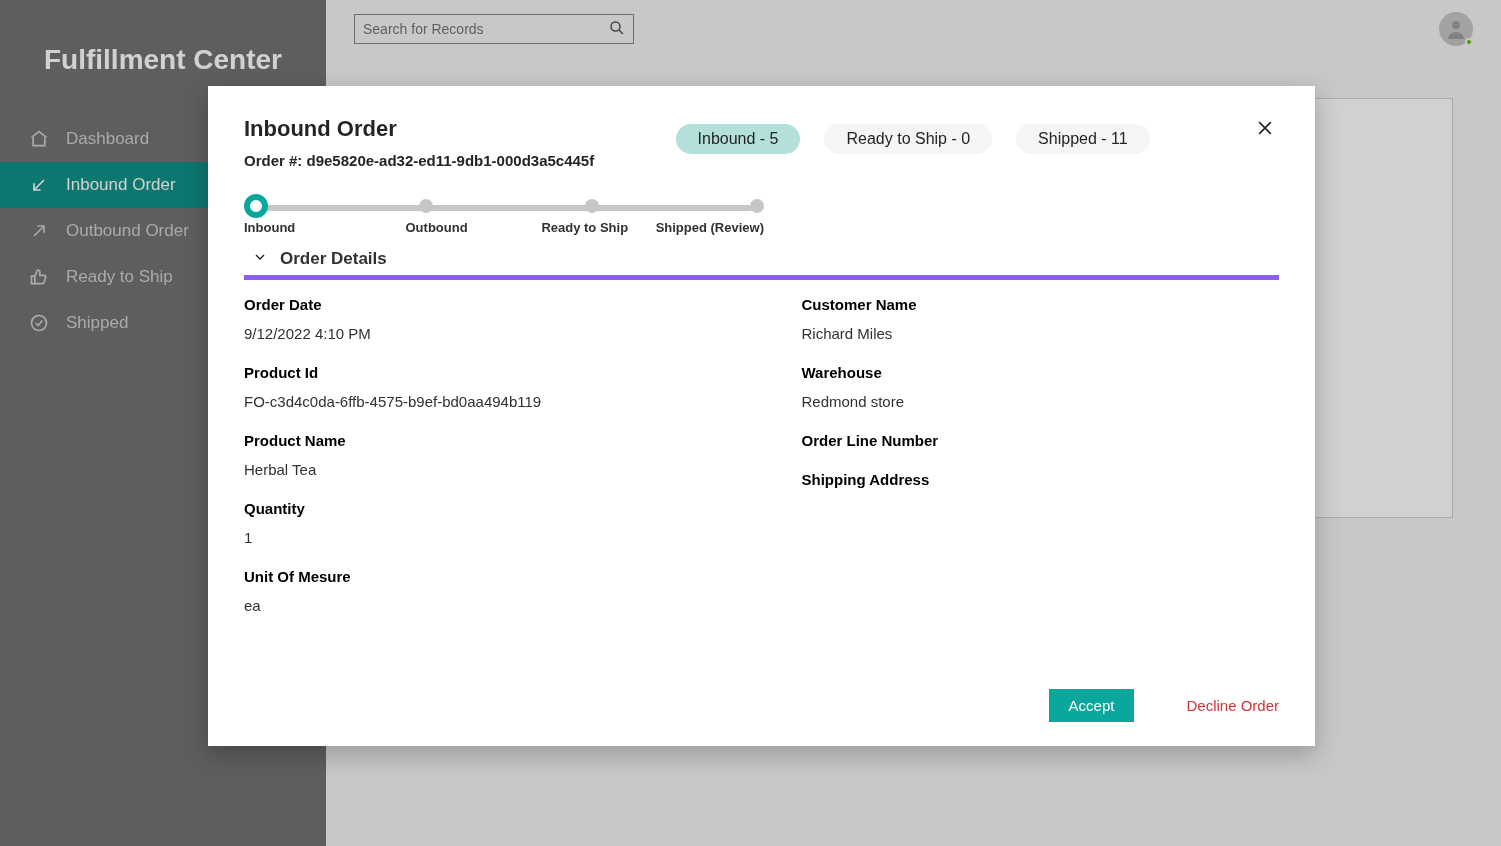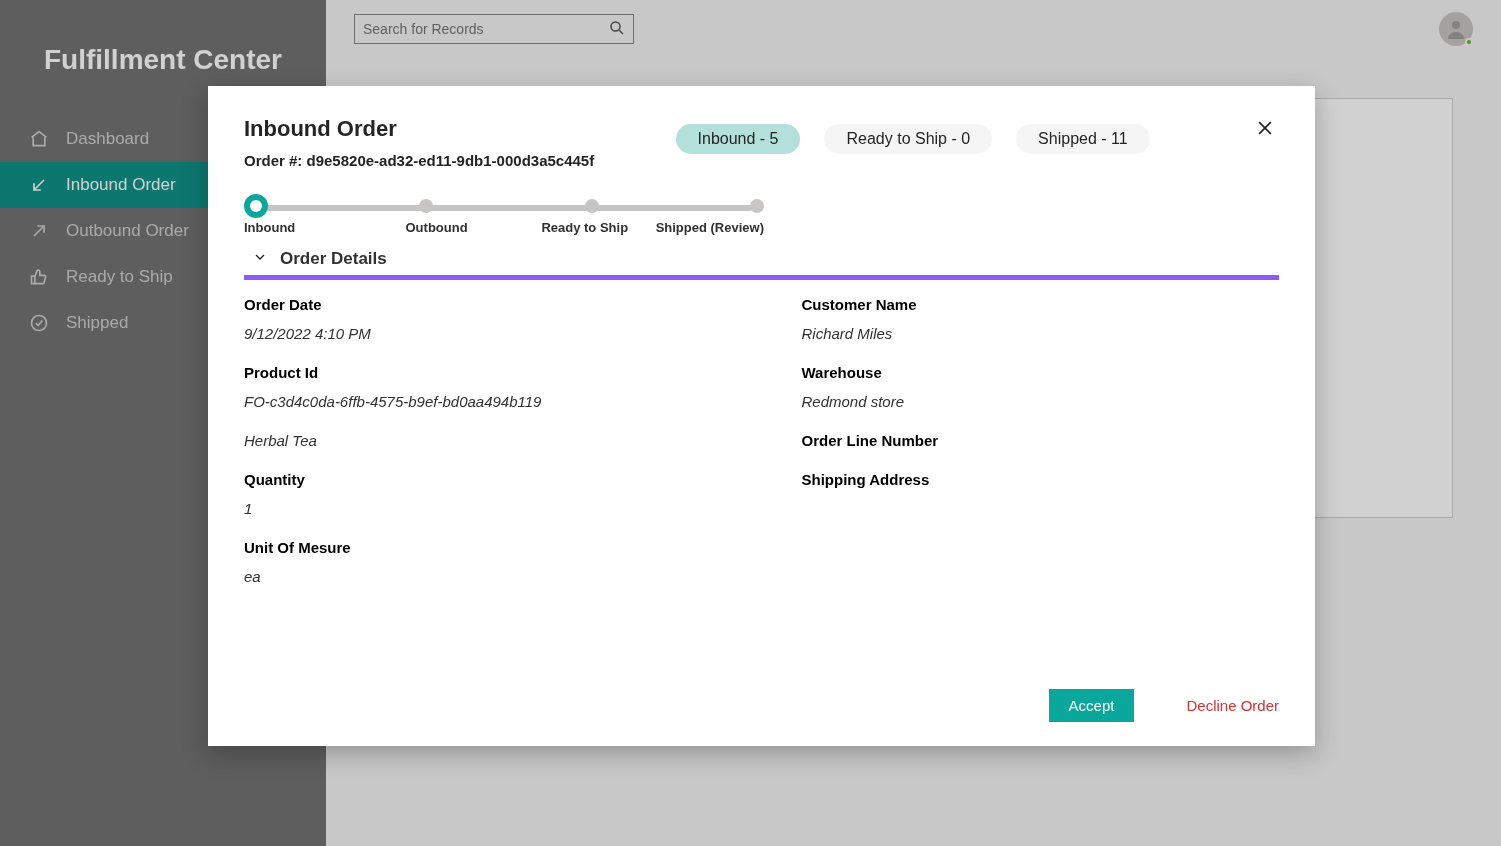--- a/index.html
+++ b/index.html
@@ -189,21 +189,21 @@
     grid-template-columns: 1fr 1fr;
     column-gap: 80px;
     row-gap: 0;
     margin-top: 16px;
     font-size:15px;
     overflow:auto;
     flex:1;
   }
   .field { margin-bottom: 22px; }
   .field-label { font-weight:700; color:#000000; margin-bottom:12px; }
-  .field-value { color:#323130;font-style:italic; }
+  .field-value { color:#323130; }
   
   .modal-footer {
     display:flex; justify-content:flex-end; gap:52px;
     padding-top: 8px;
     align-items:center;
   }
   .btn-primary {
     background:#0aa89c; color:#fff;
     border:none; padding:8px 20px; font-size:15px;
     cursor:pointer;
@@ -349,20 +349,21 @@
     <div>
       <div class="field">
         <div class="field-label">Order Date</div>
         <div class="field-value">9/12/2022 4:10 PM</div>
       </div>
       <div class="field">
         <div class="field-label">Product Id</div>
         <div class="field-value">FO-c3d4c0da-6ffb-4575-b9ef-bd0aa494b119</div>
       </div>
       <div class="field">
+        <div class="field-label">Product Name</div>
         <div class="field-value">Herbal Tea</div>
       </div>
       <div class="field">
         <div class="field-label">Quantity</div>
         <div class="field-value">1</div>
       </div>
       <div class="field">
         <div class="field-label">Unit Of Mesure</div>
         <div class="field-value">ea</div>
       </div>

